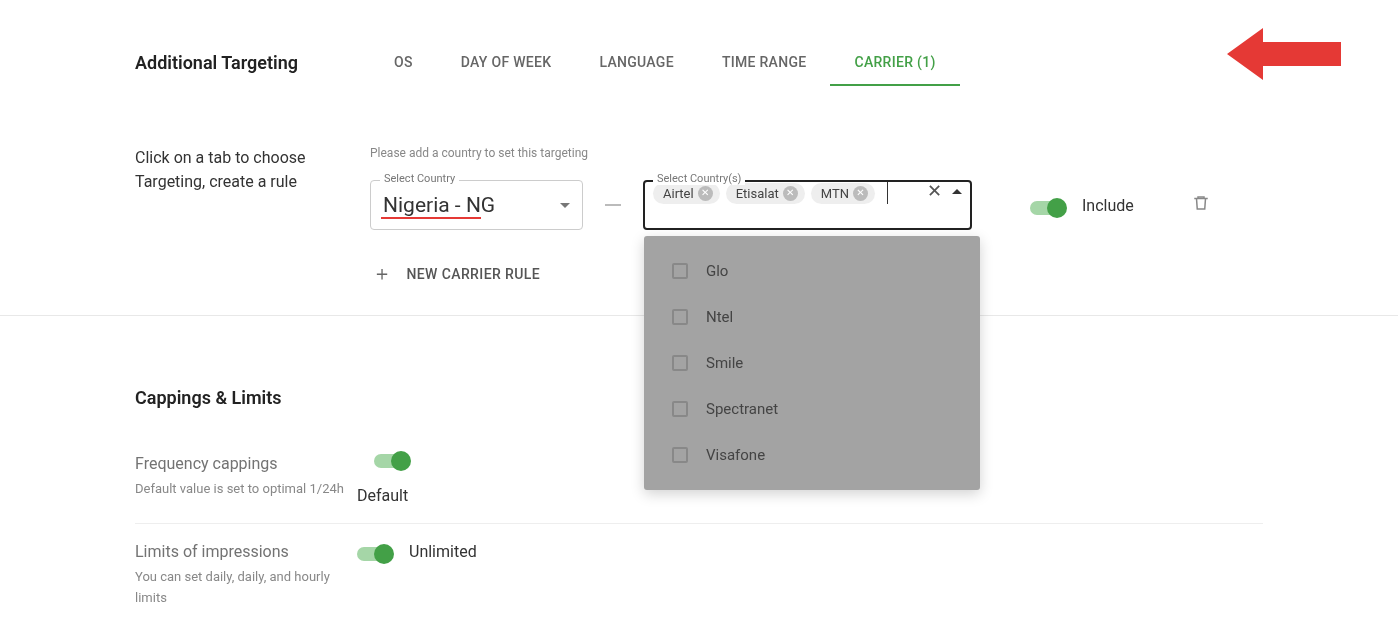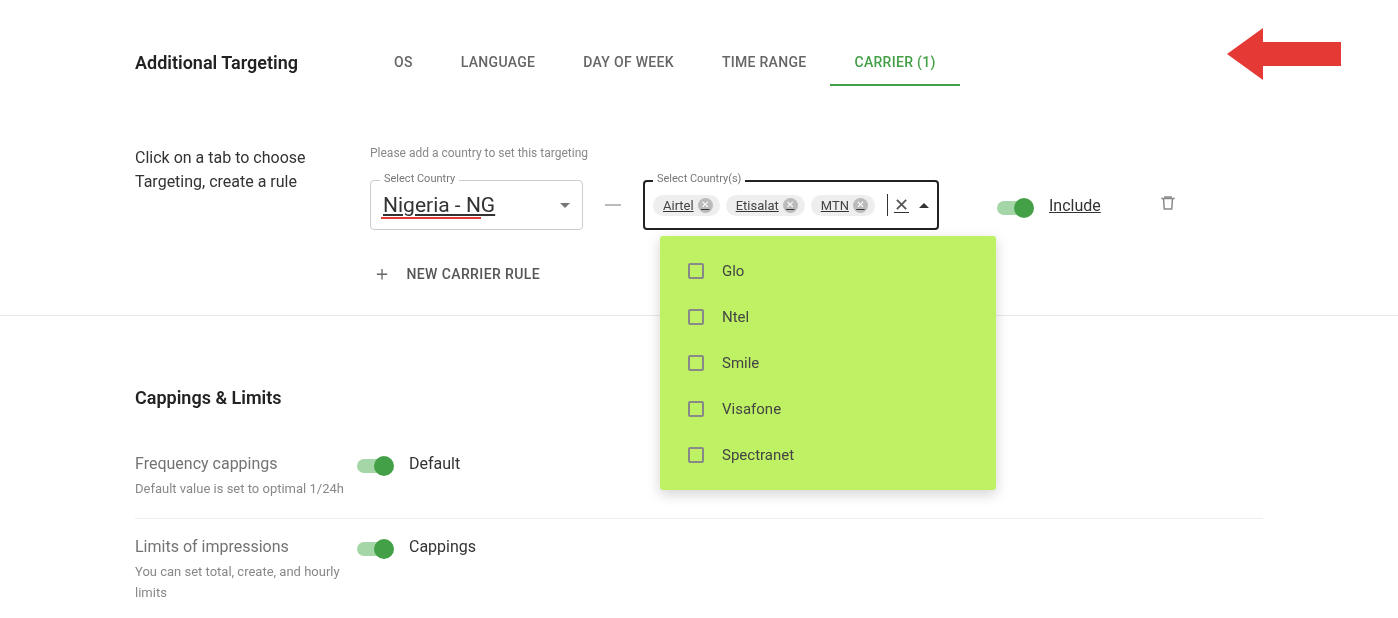--- a/index.html
+++ b/index.html
@@ -58,21 +58,20 @@
     .right-area { flex: 1; }
     .helper-text {
       font-size: 12px;
       color: #888;
       margin-bottom: 20px;
     }
     .rule-row {
       display: flex;
       align-items: center;
       gap: 22px;
-      text-decoration: underline;
     }
     .field-wrap { position: relative; }
     .field-label {
       position: absolute;
       top: -8px;
       left: 10px;
       background: #fff;
       padding: 0 4px;
       font-size: 11px;
       color: #777;
@@ -111,26 +110,26 @@
       border-left: 5px solid transparent;
       border-right: 5px solid transparent;
       border-bottom: 5px solid #333;
     }
     .dash {
       width: 16px;
       height: 1.5px;
       background: #bbb;
     }
     .select-carrier {
-      width: 296px;
+      width: 329px;
       height: 50px;
       border: 2px solid #222;
       border-radius: 4px;
       display: flex;
-      align-items: center;
+      align-items: flex-start;
       padding: 0 8px;
       position: relative;
       background: #fff;
     }
     .chips {
       display: flex;
       align-items: center;
       gap: 6px;
       flex-wrap: nowrap;
     }
@@ -173,26 +172,25 @@
       font-size: 18px;
       color: #555;
       cursor: pointer;
       line-height: 1;
     }
     .dropdown {
       position: absolute;
       top: 54px;
       left: -1px;
       width: 336px;
-      background: #bef264;
+      background: #a3a3a3;
       box-shadow: 0 4px 14px rgba(0,0,0,0.18);
       border-radius: 3px;
       padding: 12px 0;
       z-index: 100;
-      margin-left: 16px;
     }
     .dd-item {
       display: flex;
       align-items: center;
       gap: 18px;
       padding: 14px 28px;
       font-size: 15px;
       color: #444;
       cursor: pointer;
     }
@@ -284,22 +282,22 @@
     }
   </style>
 </head>
 <body>
 
 <div class="container">
   <div class="row">
     <div class="section-title">Additional Targeting</div>
     <div class="tabs">
       <div class="tab">OS</div>
+      <div class="tab">DAY OF WEEK</div>
       <div class="tab">LANGUAGE</div>
-      <div class="tab">DAY OF WEEK</div>
       <div class="tab">TIME RANGE</div>
       <div class="tab active">CARRIER (1)</div>
     </div>
   </div>
 
   <div class="sub-row">
     <div class="helper-left">
       <span>Click on a tab to choose</span><br>
       <span>Targeting, create a rule</span>
     </div>
@@ -349,25 +347,25 @@
               <div class="dd-item">
                 <span class="cb"></span>
                 <span>Ntel</span>
               </div>
               <div class="dd-item">
                 <span class="cb"></span>
                 <span>Smile</span>
               </div>
               <div class="dd-item">
                 <span class="cb"></span>
-                <span>Visafone</span>
+                <span>Spectranet</span>
               </div>
               <div class="dd-item">
                 <span class="cb"></span>
-                <span>Spectranet</span>
+                <span>Visafone</span>
               </div>
             </div>
           </div>
         </div>
 
         <div class="toggle-wrap">
           <div class="toggle">
             <div class="toggle-knob"></div>
           </div>
           <div class="toggle-label">Include</div>
@@ -390,38 +388,38 @@
   </div>
 
   <div class="cappings">
     <div class="cap-title">Cappings &amp; Limits</div>
 
     <div class="cap-row">
       <div class="cap-left">
         <div class="cap-label">Frequency cappings</div>
         <div class="cap-sub">Default value is set to optimal 1/24h</div>
       </div>
+      <div class="toggle-wrap" style="margin-left:0;flex-direction:column;">
+        <div class="toggle">
+          <div class="toggle-knob"></div>
+        </div>
+        <div class="toggle-label">Default</div>
+      </div>
+    </div>
+
+    <div class="cap-row">
+      <div class="cap-left">
+        <div class="cap-label">Limits of impressions</div>
+        <div class="cap-sub">You can set daily, daily, and hourly limits</div>
+      </div>
       <div class="toggle-wrap" style="margin-left:0;">
         <div class="toggle">
           <div class="toggle-knob"></div>
         </div>
-        <div class="toggle-label">Default</div>
-      </div>
-    </div>
-
-    <div class="cap-row">
-      <div class="cap-left">
-        <div class="cap-label">Limits of impressions</div>
-        <div class="cap-sub">You can set total, create, and hourly limits</div>
-      </div>
-      <div class="toggle-wrap" style="margin-left:0;">
-        <div class="toggle">
-          <div class="toggle-knob"></div>
-        </div>
-        <div class="toggle-label">Cappings</div>
+        <div class="toggle-label">Unlimited</div>
       </div>
     </div>
   </div>
 </div>
 
 <div class="divider"></div>
 
 <div class="arrow-annotation">
   <svg width="120" height="56" viewBox="0 0 120 56">
     <polygon points="0,28 36,2 36,16 114,16 114,40 36,40 36,54" fill="#e53935"></polygon>

